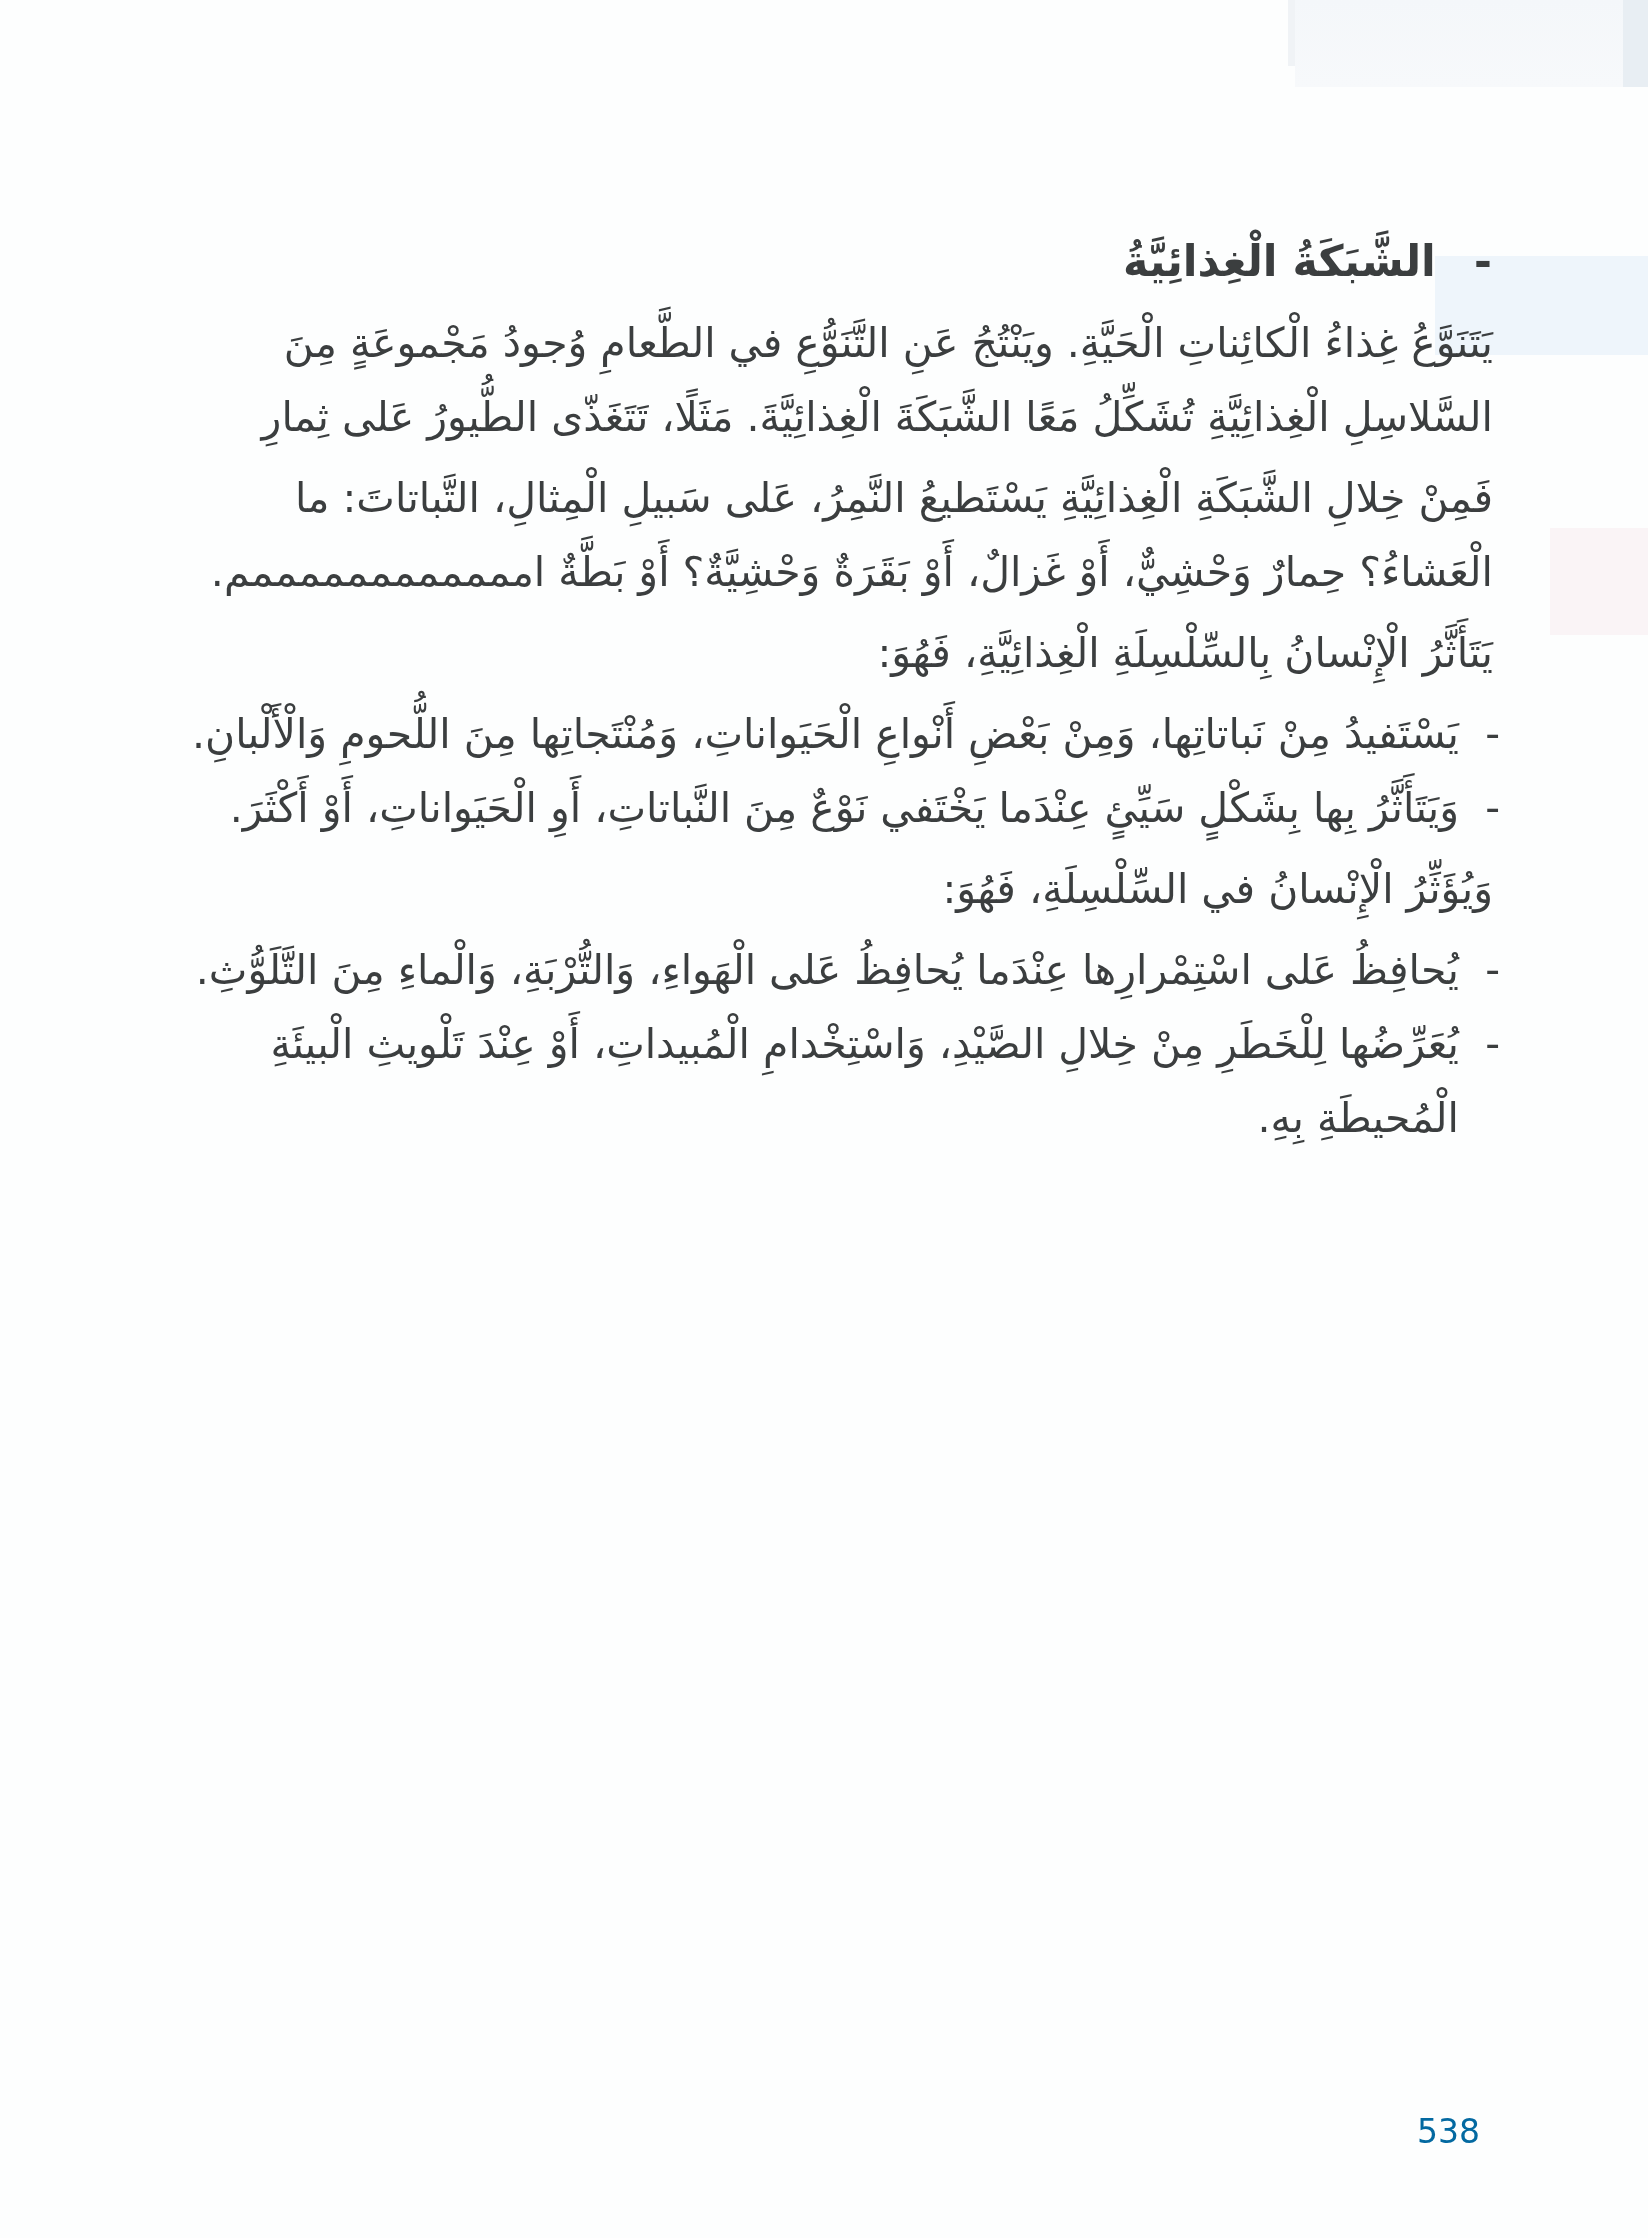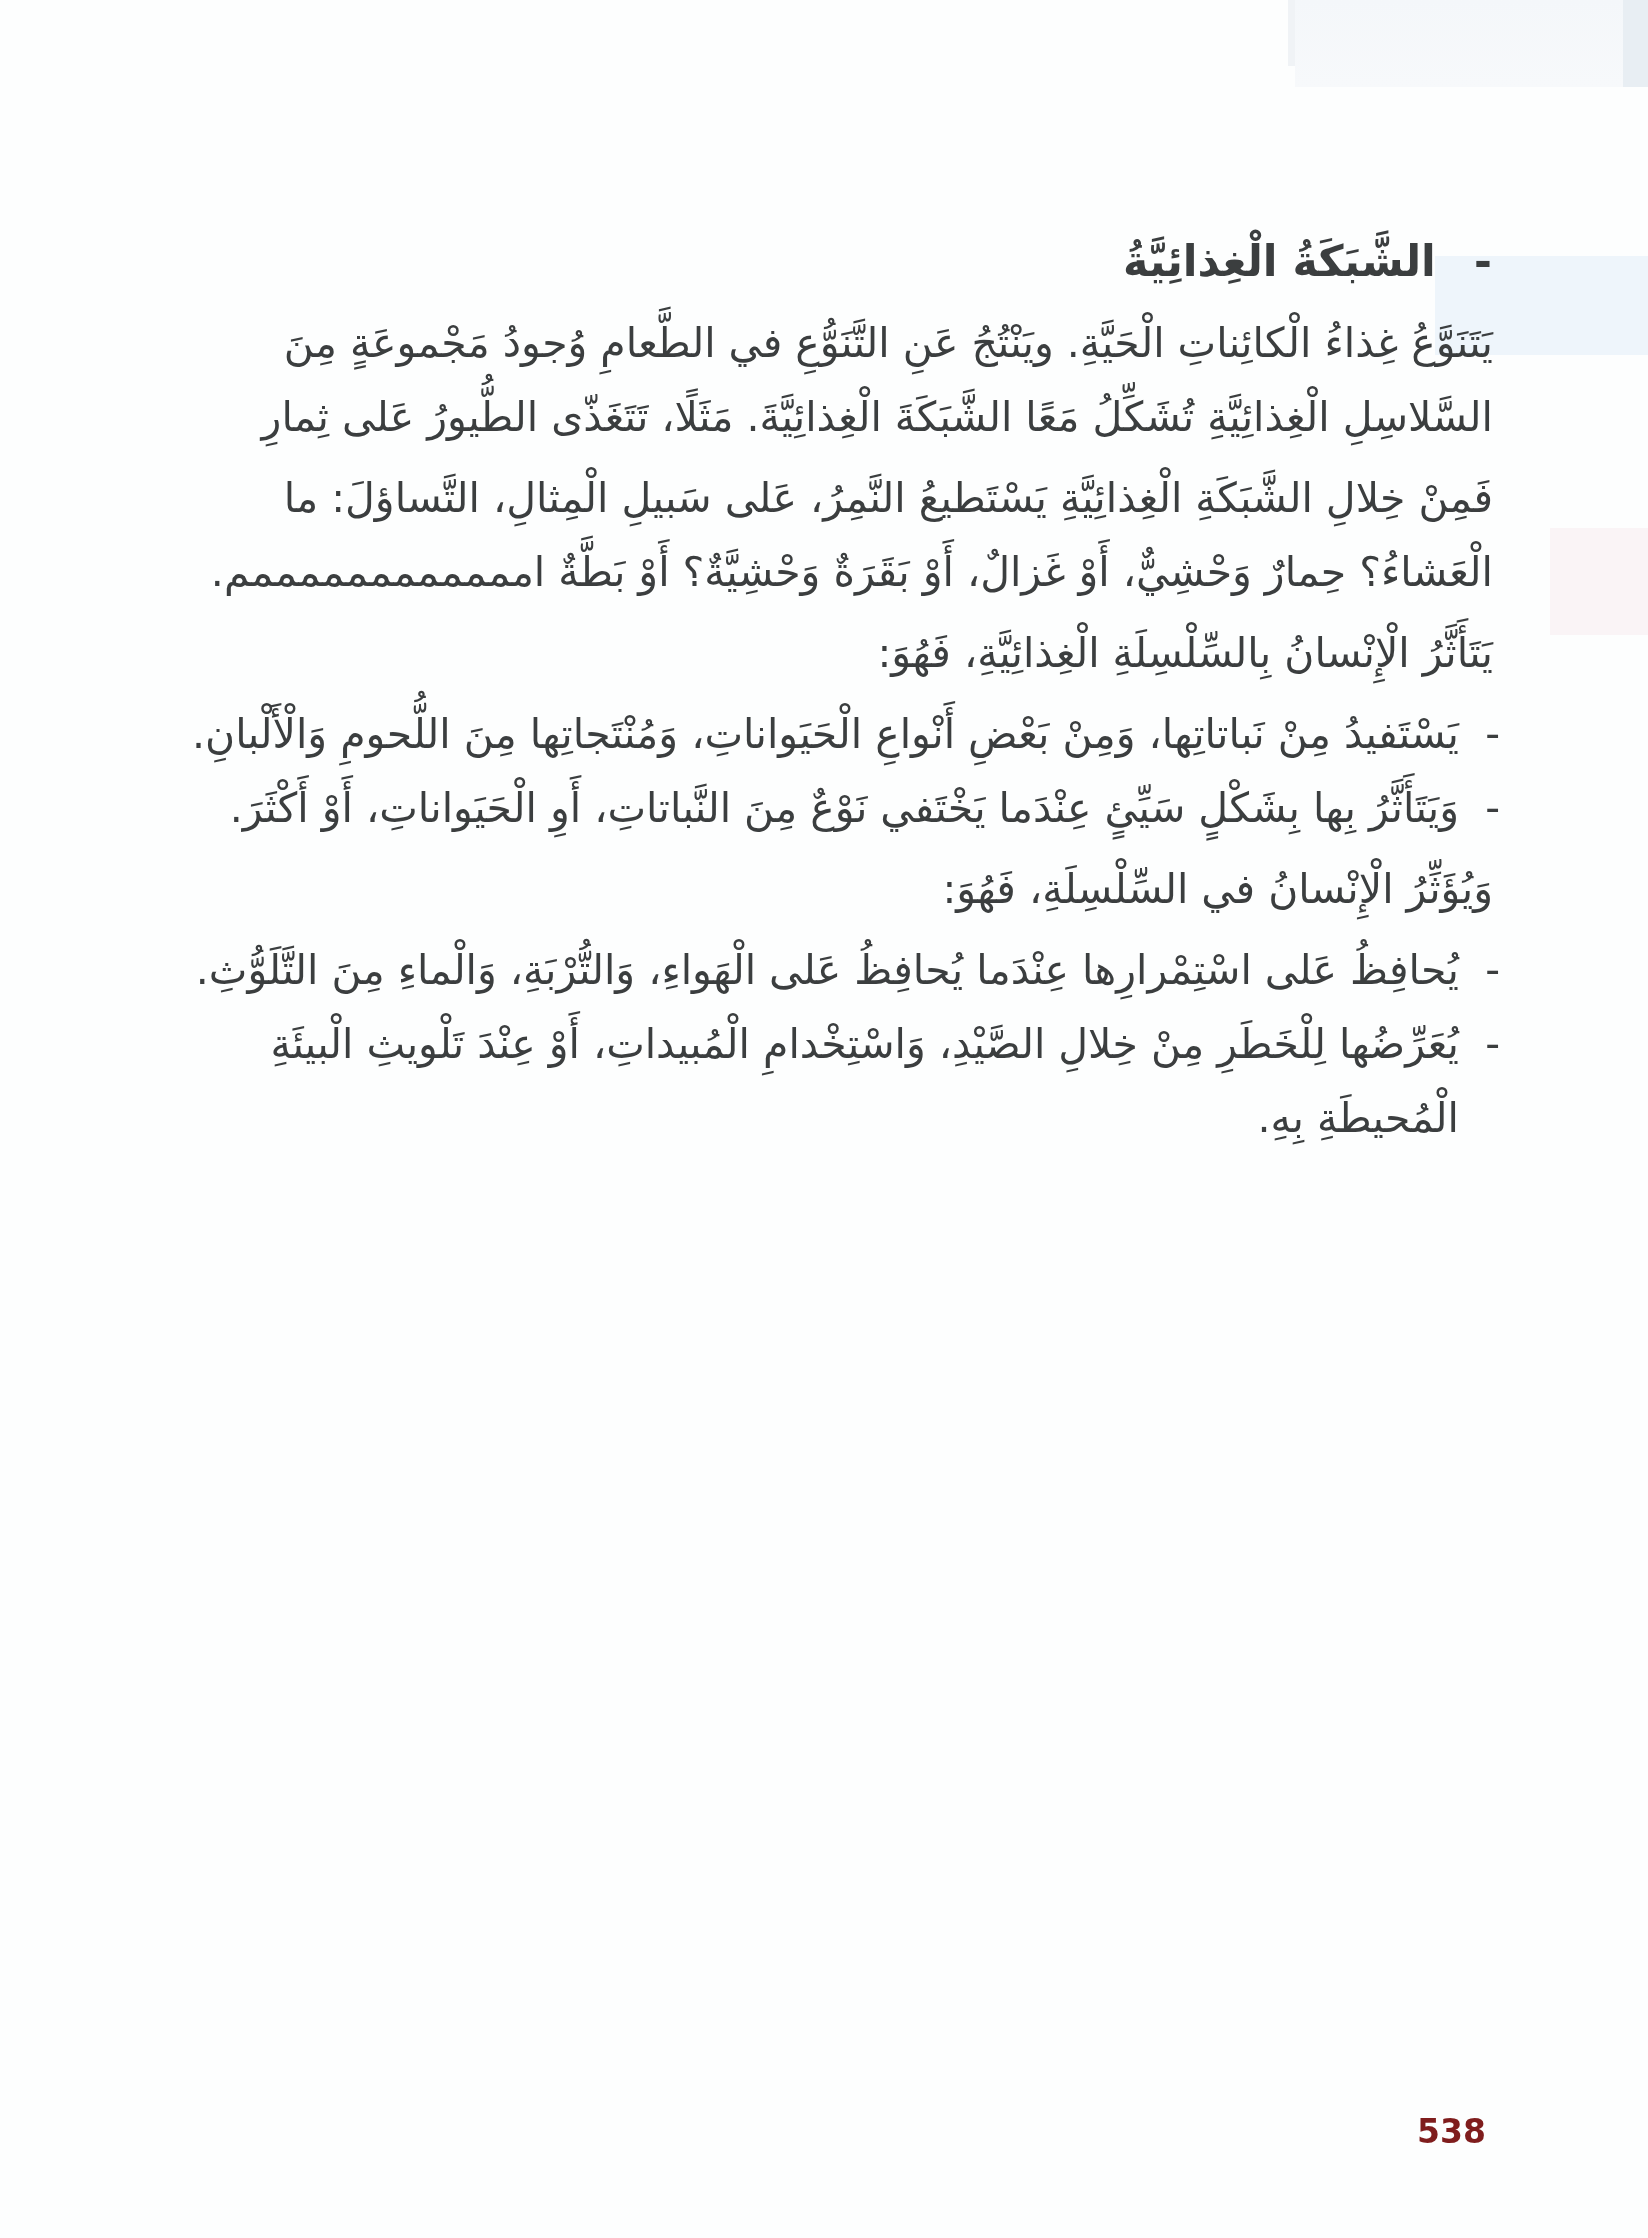--- a/index.html
+++ b/index.html
@@ -91,23 +91,23 @@
     }
     .list-item .wrap-indent {
       display: block;
       padding-right: 41px;
     }
     .page-number {
       position: absolute;
       left: 1401px;
       top: 2112px;
       font-family: "DejaVu Sans", "Liberation Sans", sans-serif;
-      font-weight: bold;
+      font-weight: normal;
       font-size: 33px;
-      color: #7f1d1d;
+      color: #0369a1;
       direction: ltr;
     }
   </style>
 </head>
 <body>
 
 <div class="bleed bleed-top-right"></div>
 <div class="bleed bleed-top-strip"></div>
 <div class="bleed bleed-top-divider"></div>
 <div class="bleed bleed-band"></div>
@@ -120,21 +120,21 @@
       <span class="dash">-</span>
       <span>الشَّبَكَةُ الْغِذائِيَّةُ</span>
     </h2>
 
     <p class="para">
       <span class="line">يَتَنَوَّعُ غِذاءُ الْكائِناتِ الْحَيَّةِ. ويَنْتُجُ عَنِ التَّنَوُّعِ في الطَّعامِ وُجودُ مَجْموعَةٍ مِنَ</span>
       <span class="line">السَّلاسِلِ الْغِذائِيَّةِ تُشَكِّلُ مَعًا الشَّبَكَةَ الْغِذائِيَّةَ. مَثَلًا، تَتَغَذّى الطُّيورُ عَلى ثِمارِ</span>
     </p>
 
     <p class="para">
-      <span class="line">فَمِنْ خِلالِ الشَّبَكَةِ الْغِذائِيَّةِ يَسْتَطيعُ النَّمِرُ، عَلى سَبيلِ الْمِثالِ، التَّساؤلَ: ما</span>
+      <span class="line">فَمِنْ خِلالِ الشَّبَكَةِ الْغِذائِيَّةِ يَسْتَطيعُ النَّمِرُ، عَلى سَبيلِ الْمِثالِ، التَّباتاتَ: ما</span>
       <span class="line">الْعَشاءُ؟ حِمارٌ وَحْشِيٌّ، أَوْ غَزالٌ، أَوْ بَقَرَةٌ وَحْشِيَّةٌ؟ أَوْ بَطَّةٌ اممممممممممممم.</span>
     </p>
 
     <p class="para">
       <span class="line">يَتَأَثَّرُ الْإِنْسانُ بِالسِّلْسِلَةِ الْغِذائِيَّةِ، فَهُوَ:</span>
     </p>
 
     <ul class="list">
       <li class="list-item">
         <span class="dash">-</span><span>يَسْتَفيدُ مِنْ نَباتاتِها، وَمِنْ بَعْضِ أَنْواعِ الْحَيَواناتِ، وَمُنْتَجاتِها مِنَ اللُّحومِ وَالْأَلْبانِ.</span>

